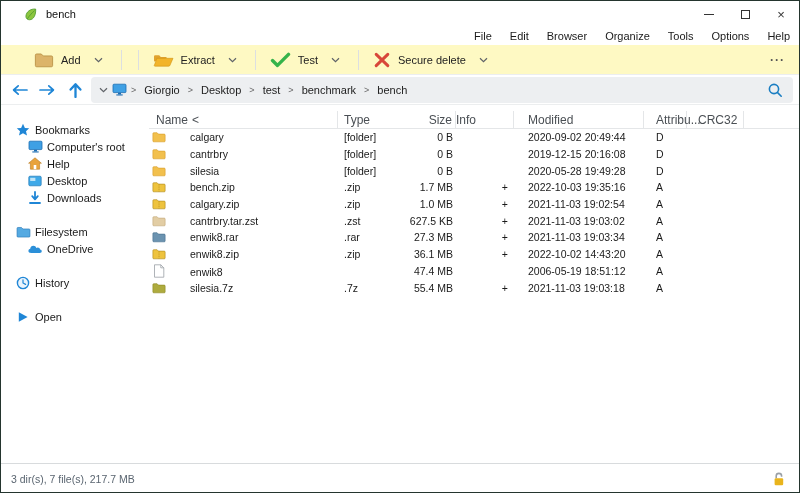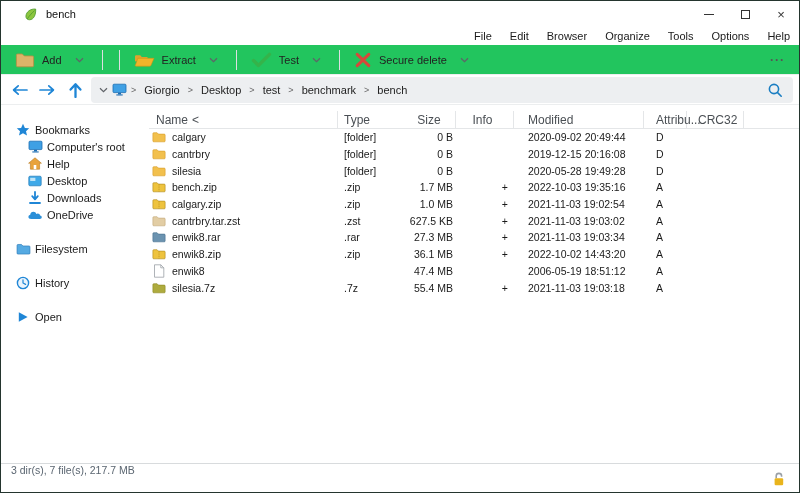--- a/index.html
+++ b/index.html
@@ -16,22 +16,22 @@
   .title-text { font-size:11px; color:#111; }
   .win-controls { display:flex; height:100%; }
   .win-btn { width:36px; display:flex; align-items:center; justify-content:center; color:#333; }
   .minimize-line { width:10px; border-top:1px solid #333; display:inline-block; }
   .maximize-box { width:9px; height:9px; border:1px solid #333; display:inline-block; }
   .close-glyph { font-size:13px; line-height:1; }
   
   .menubar { height:18px; display:flex; align-items:center; padding-left:2px; background:#fff;justify-content:flex-end; }
   .menu-item { padding:0 9px; height:100%; display:flex; align-items:center; }
   
-  .toolbar { height:30px; display:flex; align-items:center; background:#22c55e;
-             border-bottom:1px solid #eceeef; padding-left:8px; }
+  .toolbar { height:30px; display:flex; align-items:center; background:#fef9c3;
+             border-bottom:1px solid #eceeef; padding-left:27px; }
   .tb-btn { display:flex; align-items:center; gap:7px; padding:3px 10px 3px 6px; border-radius:3px; }
   .tb-label { color:#222; }
   .tb-chev { margin-left:6px; display:flex; align-items:center; }
   .tb-sep { width:1px; height:20px; background:#dcdfe1; margin:0 8px; }
   .tb-more { margin-left:auto; margin-right:14px; color:#555; font-weight:bold;
              letter-spacing:1px; font-size:12px; }
   
   .addressbar { height:30px; display:flex; align-items:center; background:#fff;
                 border-bottom:1px solid #eceeef; padding:0 6px 0 4px; }
   .nav-btn { width:28px; height:26px; display:flex; align-items:center; justify-content:center; }
@@ -48,33 +48,33 @@
   .sb-gap { margin-top:17px; }
   .sb-child { padding-left:12px; }
   .sb-icon { width:16px; display:flex; justify-content:center; }
   
   .filelist { flex:1; --cols:189px 68px 50px 58px 130px 43px 57px; padding-top:6px; }
   .cols { display:grid; grid-template-columns:var(--cols); align-items:center; }
   .hdr { height:18px; border-bottom:1px solid #e4e6e8; color:#4a4f54; font-size:12px; }
   .hdr .hc { height:100%; display:flex; align-items:center; }
   .hdr .hb { border-right:1px solid #e4e6e8; }
   .row { height:16.7px; font-size:10.5px; }
-  .cell-name { display:flex; align-items:center; gap:6px; padding-left:2px; overflow:hidden; white-space:nowrap; }
+  .cell-name { display:flex; align-items:flex-end; gap:24px; padding-left:2px; overflow:hidden; white-space:nowrap; }
   .hdr .cell-name { padding-left:7px; gap:4px; }
   .cell-type { padding-left:6px; }
   .cell-size { justify-content:flex-end; text-align:right; padding-right:3px; }
-  .hdr .cell-size { justify-content:center; }
+  .hdr .cell-size { justify-content:flex-end; }
   .cell-info { justify-content:flex-end; text-align:right; padding-right:6px; }
-  .hdr .cell-info { justify-content:center; padding-right:4px; }
+  .hdr .cell-info { justify-content:flex-start; padding-right:4px; }
   .cell-modified { padding-left:14px; white-space:nowrap; }
   .cell-attrib { padding-left:12px; }
   .cell-crc { padding-left:11px; }
   .ficon { width:15px; display:flex; justify-content:center; flex-shrink:0; }
   
-  .statusbar { height:31px; border-top:1px solid #d8dbdd; display:flex; 
+  .statusbar { height:31px; border-top:1px solid #d8dbdd; display:flex; align-items:center;
                padding:0 14px 0 10px; color:#5a6570; font-size:10.5px; background:#fff; }
   .status-lock { margin-left:auto; display:flex; align-items:center; }
   svg { display:block; }
 </style>
 </head>
 <body>
 
 <div class="window">
 
   <div class="titlebar">
@@ -269,35 +269,35 @@
         </div>
         <div class="sb-row sb-child">
           <span class="sb-icon">
             <svg width="14" height="14" viewBox="0 0 14 14">
               <path d="M7 1 L7 7.6 M4.2 5.2 L7 8.4 L9.8 5.2" stroke="#1f86d6" stroke-width="1.8" fill="none" stroke-linecap="round" stroke-linejoin="round"></path>
               <path d="M2 12 L12 12" stroke="#1f86d6" stroke-width="1.8" stroke-linecap="round"></path>
             </svg>
           </span>
           <span>Downloads</span>
         </div>
+        <div class="sb-row sb-section sb-gap">
+          <span class="sb-icon">
+            <svg width="15" height="12" viewBox="0 0 16 13">
+              <path d="M1 2.6 Q1 1.6 2 1.6 L5.8 1.6 L7.4 3.2 L14 3.2 Q15 3.2 15 4.2 L15 11 Q15 12 14 12 L2 12 Q1 12 1 11 Z" fill="#55aae2" stroke="#2a7ab8" stroke-width="0.7"></path>
+            </svg>
+          </span>
+          <span>Filesystem</span>
+        </div>
         <div class="sb-row sb-child">
           <span class="sb-icon">
             <svg width="16" height="11" viewBox="0 0 16 11">
               <path d="M4.2 10 Q1.4 10 1.4 7.8 Q1.4 6 3.2 5.7 Q3.6 2.8 6.4 2.8 Q8.7 2.8 9.4 5 Q9.9 4.5 10.8 4.5 Q12.9 4.5 13.1 6.5 Q14.8 6.7 14.8 8.3 Q14.8 10 12.8 10 Z" fill="#2b8fd8"></path>
             </svg>
           </span>
           <span>OneDrive</span>
-        </div>
-        <div class="sb-row sb-section sb-gap">
-          <span class="sb-icon">
-            <svg width="15" height="12" viewBox="0 0 16 13">
-              <path d="M1 2.6 Q1 1.6 2 1.6 L5.8 1.6 L7.4 3.2 L14 3.2 Q15 3.2 15 4.2 L15 11 Q15 12 14 12 L2 12 Q1 12 1 11 Z" fill="#55aae2" stroke="#2a7ab8" stroke-width="0.7"></path>
-            </svg>
-          </span>
-          <span>Filesystem</span>
         </div>
         <div class="sb-row sb-section sb-gap">
           <span class="sb-icon">
             <svg width="14" height="14" viewBox="0 0 14 14">
               <circle cx="7" cy="7" r="5.6" fill="#eaf4fc" stroke="#1f86d6" stroke-width="1.4"></circle>
               <path d="M7 3.8 L7 7 L9.6 8.4" stroke="#1f86d6" stroke-width="1.2" fill="none" stroke-linecap="round"></path>
             </svg>
           </span>
           <span>History</span>
         </div>

